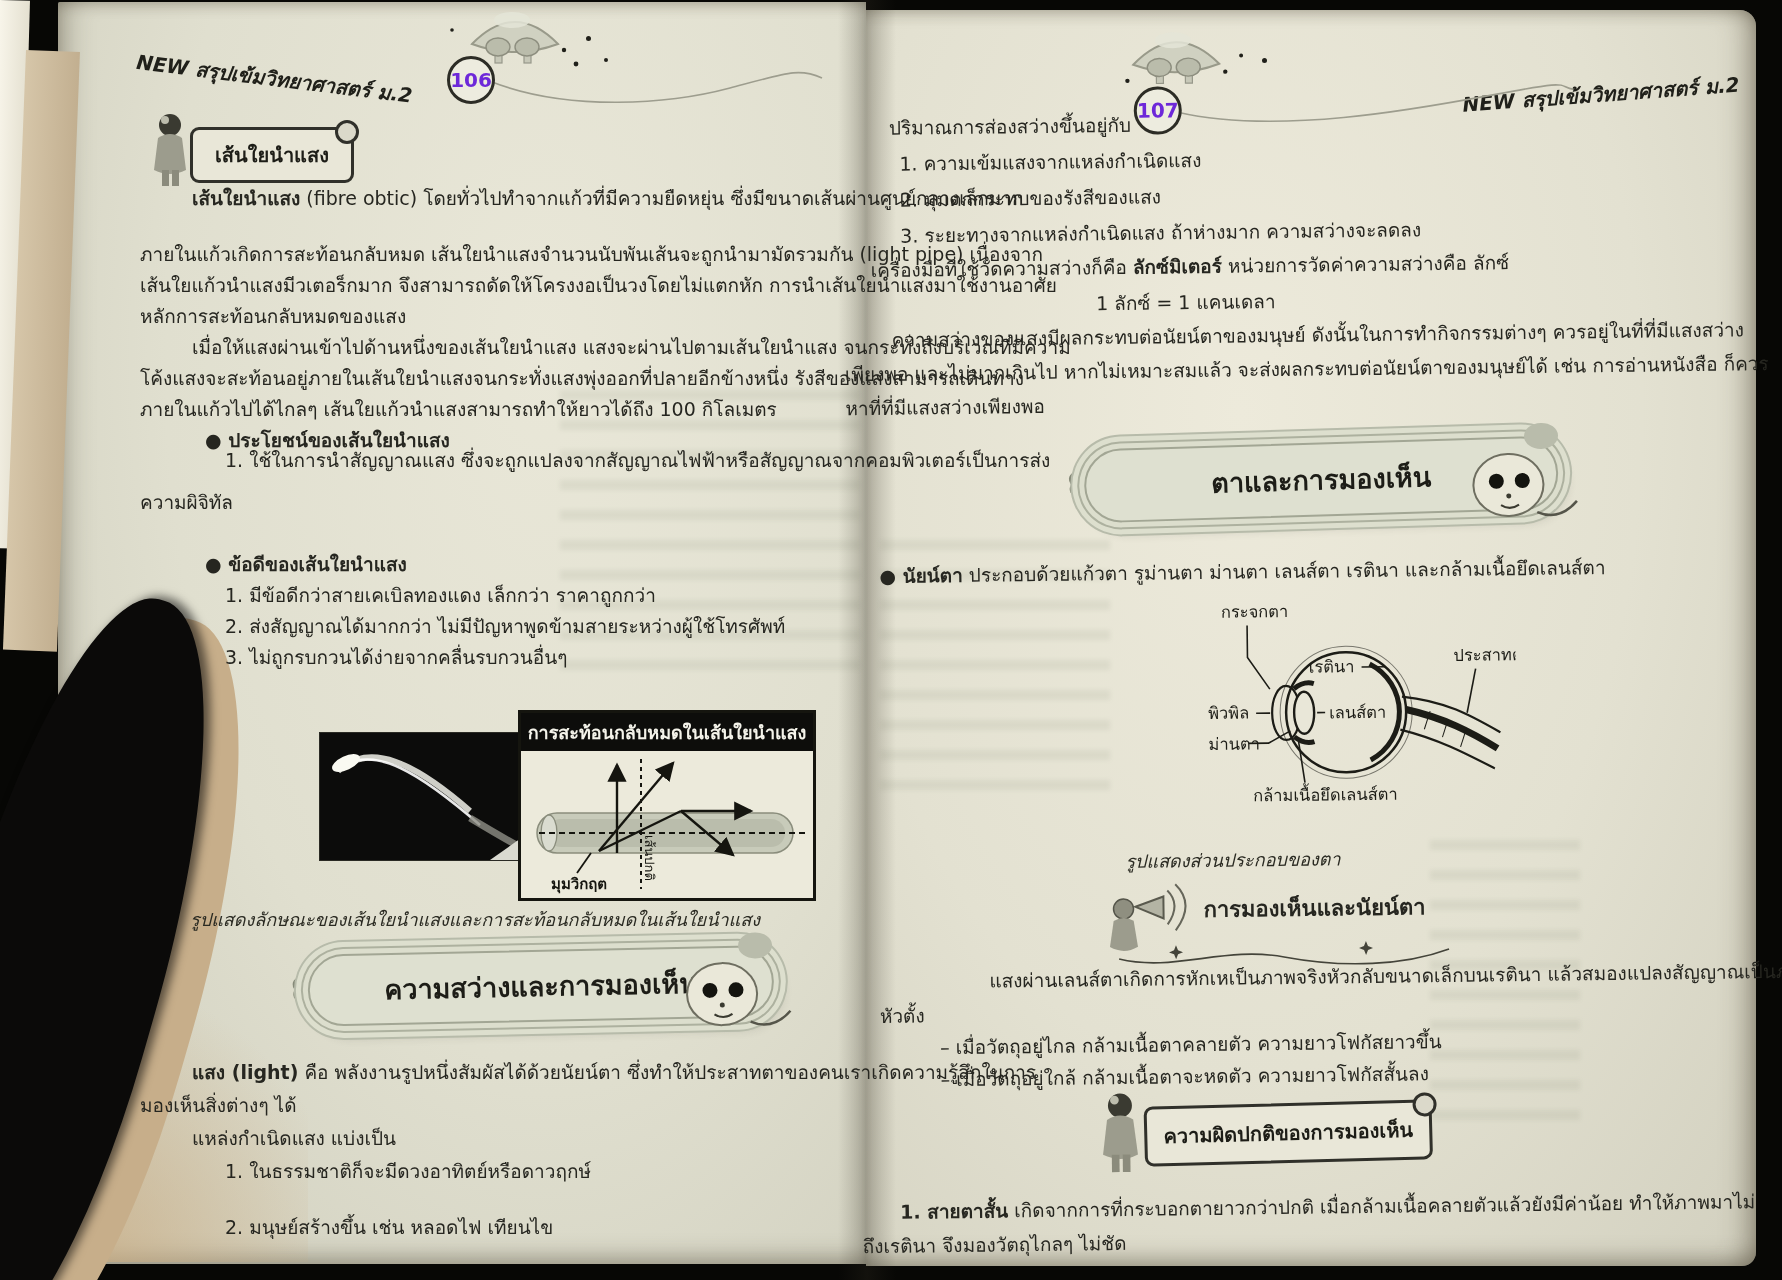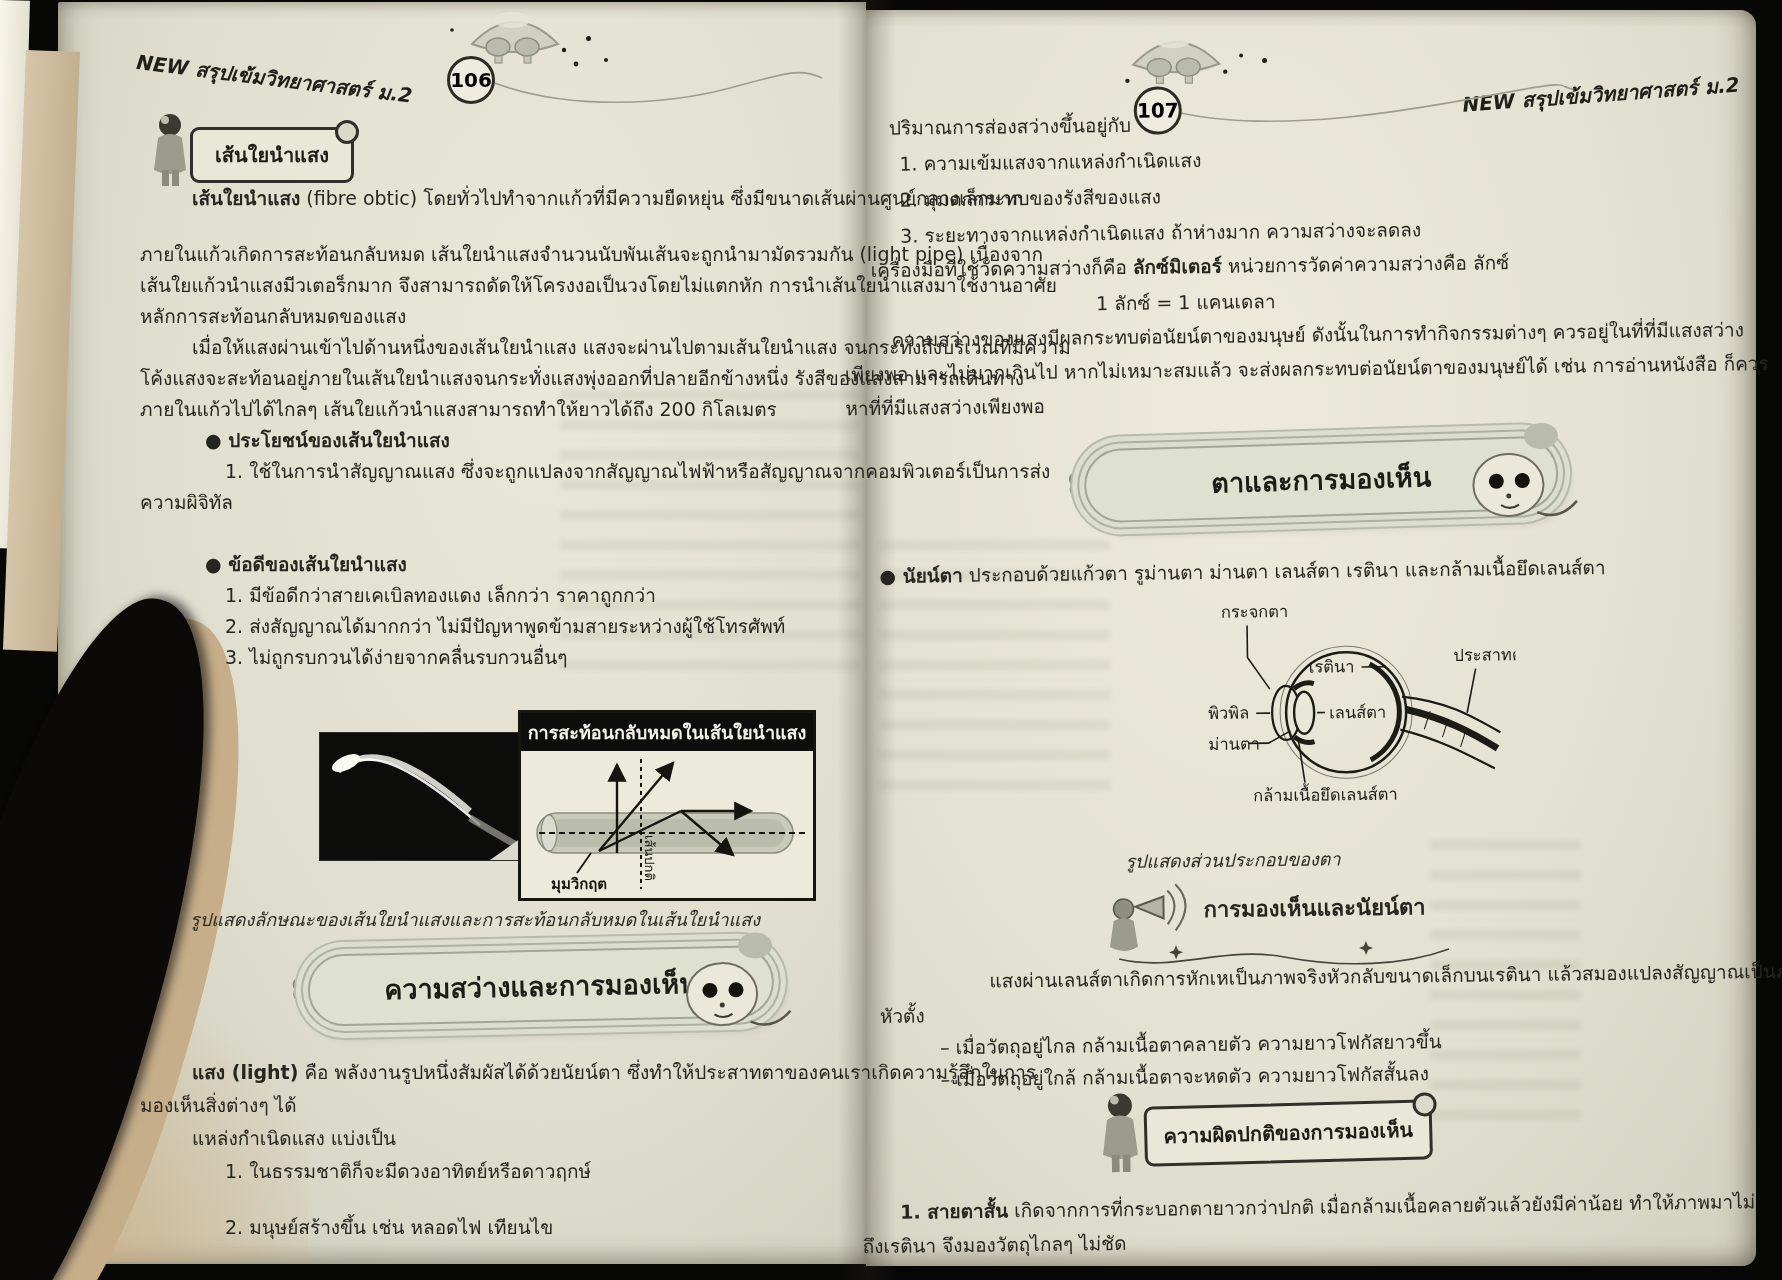--- a/index.html
+++ b/index.html
@@ -27,21 +27,21 @@
     background:linear-gradient(90deg,#d6c6a9,#c2af90);}
   .thumb-rim{left:-20px;top:606px;width:218px;height:780px;background:#c7ae8a;
     border-radius:48% 52% 45% 55%;transform:rotate(16deg);}
   .thumb{left:-46px;top:586px;width:206px;height:790px;background:#0b0a09;
     border-radius:48% 52% 45% 55%;transform:rotate(16deg);box-shadow:6px -4px 10px rgba(0,0,0,.55);}
   .t{position:absolute;white-space:nowrap;font-size:19px;line-height:24px;color:#262620;}
   .b{font-weight:bold;}
   .hdr{font-size:20px;font-weight:bold;font-style:italic;color:#20201a;}
   .badge{position:absolute;width:42px;height:42px;border-radius:50%;border:3px solid #2c2c25;
     background:#edecdf;display:flex;align-items:center;justify-content:center;
-    font-weight:bold;font-size:20px;color:#000000;}
+    font-weight:bold;font-size:20px;color:#6d28d9;}
   .banner-sm{position:absolute;border:3px solid #30302a;border-radius:9px;background:#e9e7d8;
     box-shadow:inset 0 0 0 4px #e9e7d8,inset 0 0 0 6px #5050455,4px 5px 0 -1px rgba(42,42,35,.75);
     display:flex;align-items:center;justify-content:center;}
   .banner-sm .knob{position:absolute;right:-8px;top:-10px;width:18px;height:18px;border-radius:50%;
     background:#dbd9ca;border:3px solid #30302a;}
   .banner-sm .lbl{font-weight:bold;font-size:20px;color:#1d1d17;}
   .banner-big{position:absolute;border-radius:38px;background:#dee0d0;border:2px solid #a2a694;
     box-shadow:0 0 0 5px rgba(222,224,208,.95),0 0 0 7px #adb19f,0 0 0 12px rgba(222,224,208,.95),
                0 0 0 14px #b7bbaa,6px 9px 12px rgba(55,55,45,.3);
     display:flex;align-items:center;justify-content:center;}
@@ -106,24 +106,24 @@
     <span class="lbl">เส้นใยนำแสง</span>
   </div>
 
   <div class="t" style="left:192px;top:186px;"><span class="b">เส้นใยนำแสง</span><span> (fibre obtic) โดยทั่วไปทำจากแก้วที่มีความยืดหยุ่น  ซึ่งมีขนาดเส้นผ่านศูนย์กลางเล็กมาก</span></div>
   <div class="t" style="left:140px;top:242px;">ภายในแก้วเกิดการสะท้อนกลับหมด   เส้นใยนำแสงจำนวนนับพันเส้นจะถูกนำมามัดรวมกัน (light pipe) เนื่องจาก</div>
   <div class="t" style="left:140px;top:273px;">เส้นใยแก้วนำแสงมีวเตอร็กมาก  จึงสามารถดัดให้โครงงอเป็นวงโดยไม่แตกหัก  การนำเส้นใยนำแสงมาใช้งานอาศัย</div>
   <div class="t" style="left:140px;top:304px;">หลักการสะท้อนกลับหมดของแสง</div>
 
   <div class="t" style="left:192px;top:335px;">เมื่อให้แสงผ่านเข้าไปด้านหนึ่งของเส้นใยนำแสง แสงจะผ่านไปตามเส้นใยนำแสง จนกระทั่งถึงบริเวณที่มีความ</div>
   <div class="t" style="left:140px;top:366px;">โค้งแสงจะสะท้อนอยู่ภายในเส้นใยนำแสงจนกระทั่งแสงพุ่งออกที่ปลายอีกข้างหนึ่ง   รังสีของแสงสามารถเดินทาง</div>
-  <div class="t" style="left:140px;top:397px;">ภายในแก้วไปได้ไกลๆ เส้นใยแก้วนำแสงสามารถทำให้ยาวได้ถึง 200 กิโลเมตร</div>
+  <div class="t" style="left:140px;top:397px;">ภายในแก้วไปได้ไกลๆ เส้นใยแก้วนำแสงสามารถทำให้ยาวได้ถึง 100 กิโลเมตร</div>
 
   <div class="t b" style="left:205px;top:428px;">● ประโยชน์ของเส้นใยนำแสง</div>
-  <div class="t" style="left:225px;top:459px;">1. ใช้ในการนำสัญญาณแสง  ซึ่งจะถูกแปลงจากสัญญาณไฟฟ้าหรือสัญญาณจากคอมพิวเตอร์เป็นการส่ง</div>
+  <div class="t" style="left:225px;top:448px;">1. ใช้ในการนำสัญญาณแสง  ซึ่งจะถูกแปลงจากสัญญาณไฟฟ้าหรือสัญญาณจากคอมพิวเตอร์เป็นการส่ง</div>
   <div class="t" style="left:140px;top:490px;">ความผิจิทัล</div>
   <div class="t b" style="left:205px;top:552px;">● ข้อดีของเส้นใยนำแสง</div>
   <div class="t" style="left:225px;top:583px;">1. มีข้อดีกว่าสายเคเบิลทองแดง เล็กกว่า ราคาถูกกว่า</div>
   <div class="t" style="left:225px;top:614px;">2. ส่งสัญญาณได้มากกว่า ไม่มีปัญหาพูดข้ามสายระหว่างผู้ใช้โทรศัพท์</div>
   <div class="t" style="left:225px;top:645px;">3. ไม่ถูกรบกวนได้ง่ายจากคลื่นรบกวนอื่นๆ</div>
 
   <div class="fig-photo" style="left:320px;top:733px;width:237px;height:127px;">
     <svg width="237" height="127" viewBox="0 0 237 127">
       <path d="M18,38 C50,8 95,30 150,78" stroke="#f2f2ea" stroke-width="6" fill="none" opacity="0.85"></path>
       <path d="M22,34 C55,12 100,40 160,92" stroke="#ffffff" stroke-width="2.5" fill="none" opacity="0.9"></path>

